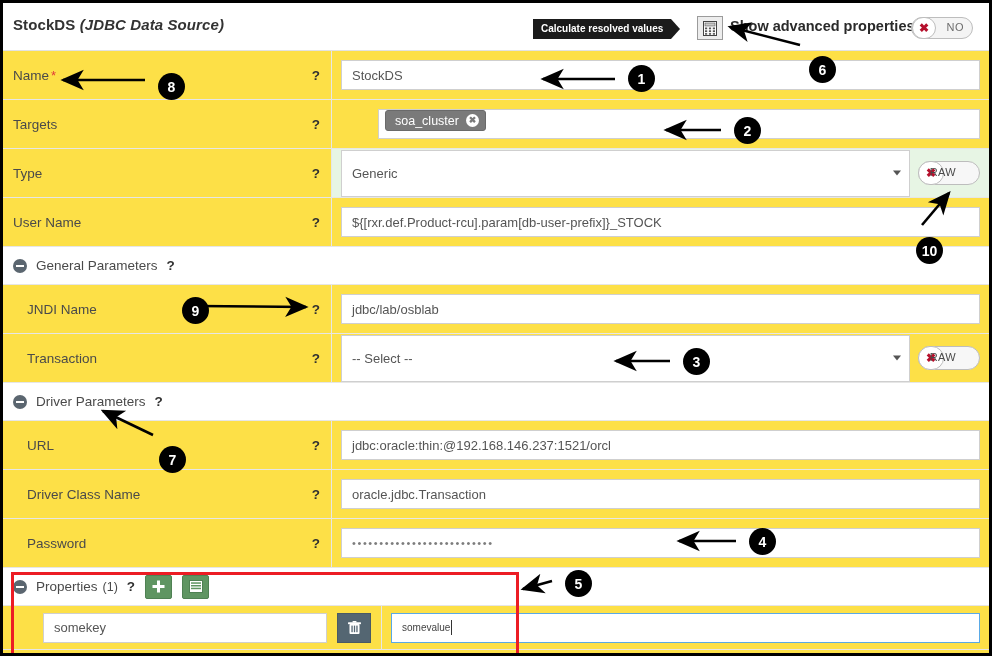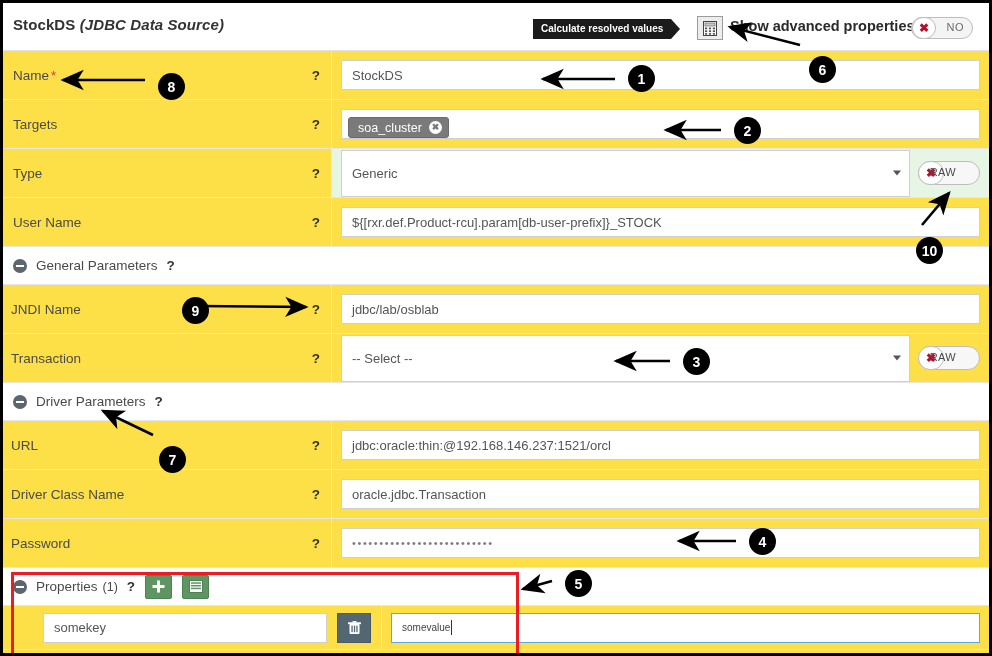--- a/index.html
+++ b/index.html
@@ -90,21 +90,21 @@
   .row .lcell {
     position: relative;
     width: 329px; flex: 0 0 329px;
     border-right: 1px solid #e6e6e6;
     display: flex; align-items: center;
   }
   .row .label {
     padding-left: 10px;
     font-size: 13.5px; color: #4a4a4a;
   }
-  .row.indent .label { padding-left: 8px; }
+  .row.indent .label { padding-left: 24px; }
   .req { color: #e03a3a; font-size: 13px; margin-left: 2px; }
   .qmark {
     position: absolute; right: 11px; top: 50%; transform: translateY(-50%);
     font-size: 13.5px; font-weight: bold; color: #303030;
     cursor: pointer;
   }
   .row .rcell {
     position: relative;
     flex: 1 1 auto;
     display: flex; align-items: center;
@@ -159,21 +159,21 @@
     font-size: 12px; font-weight: bold; color: #b5102c;
   }
   .raw-toggle .tlabel {
     position: absolute; right: 23px; top: 4px;
     font-size: 11px; font-weight: normal; color: #4a4a4a; letter-spacing: .3px;
   }
 
   .chip-field {
     flex: 1 1 auto; height: 30px;
     border: 1px solid #cfcfcf; background: #fff;
-    display: flex; align-items: flex-end; padding: 0 6px;
+    display: flex; align-items: flex-start; padding: 0 6px; margin-left: 37px;
   }
   .chip {
     display: inline-flex; align-items: center; gap: 7px;
     background: #7a7a7a; color: #fff;
     border: 1px solid #6a6a6a; border-radius: 3px;
     height: 21px; padding: 0 6px 0 9px;
     font-size: 12.5px;
   }
   .chip .x {
     width: 13px; height: 13px; border-radius: 50%;

